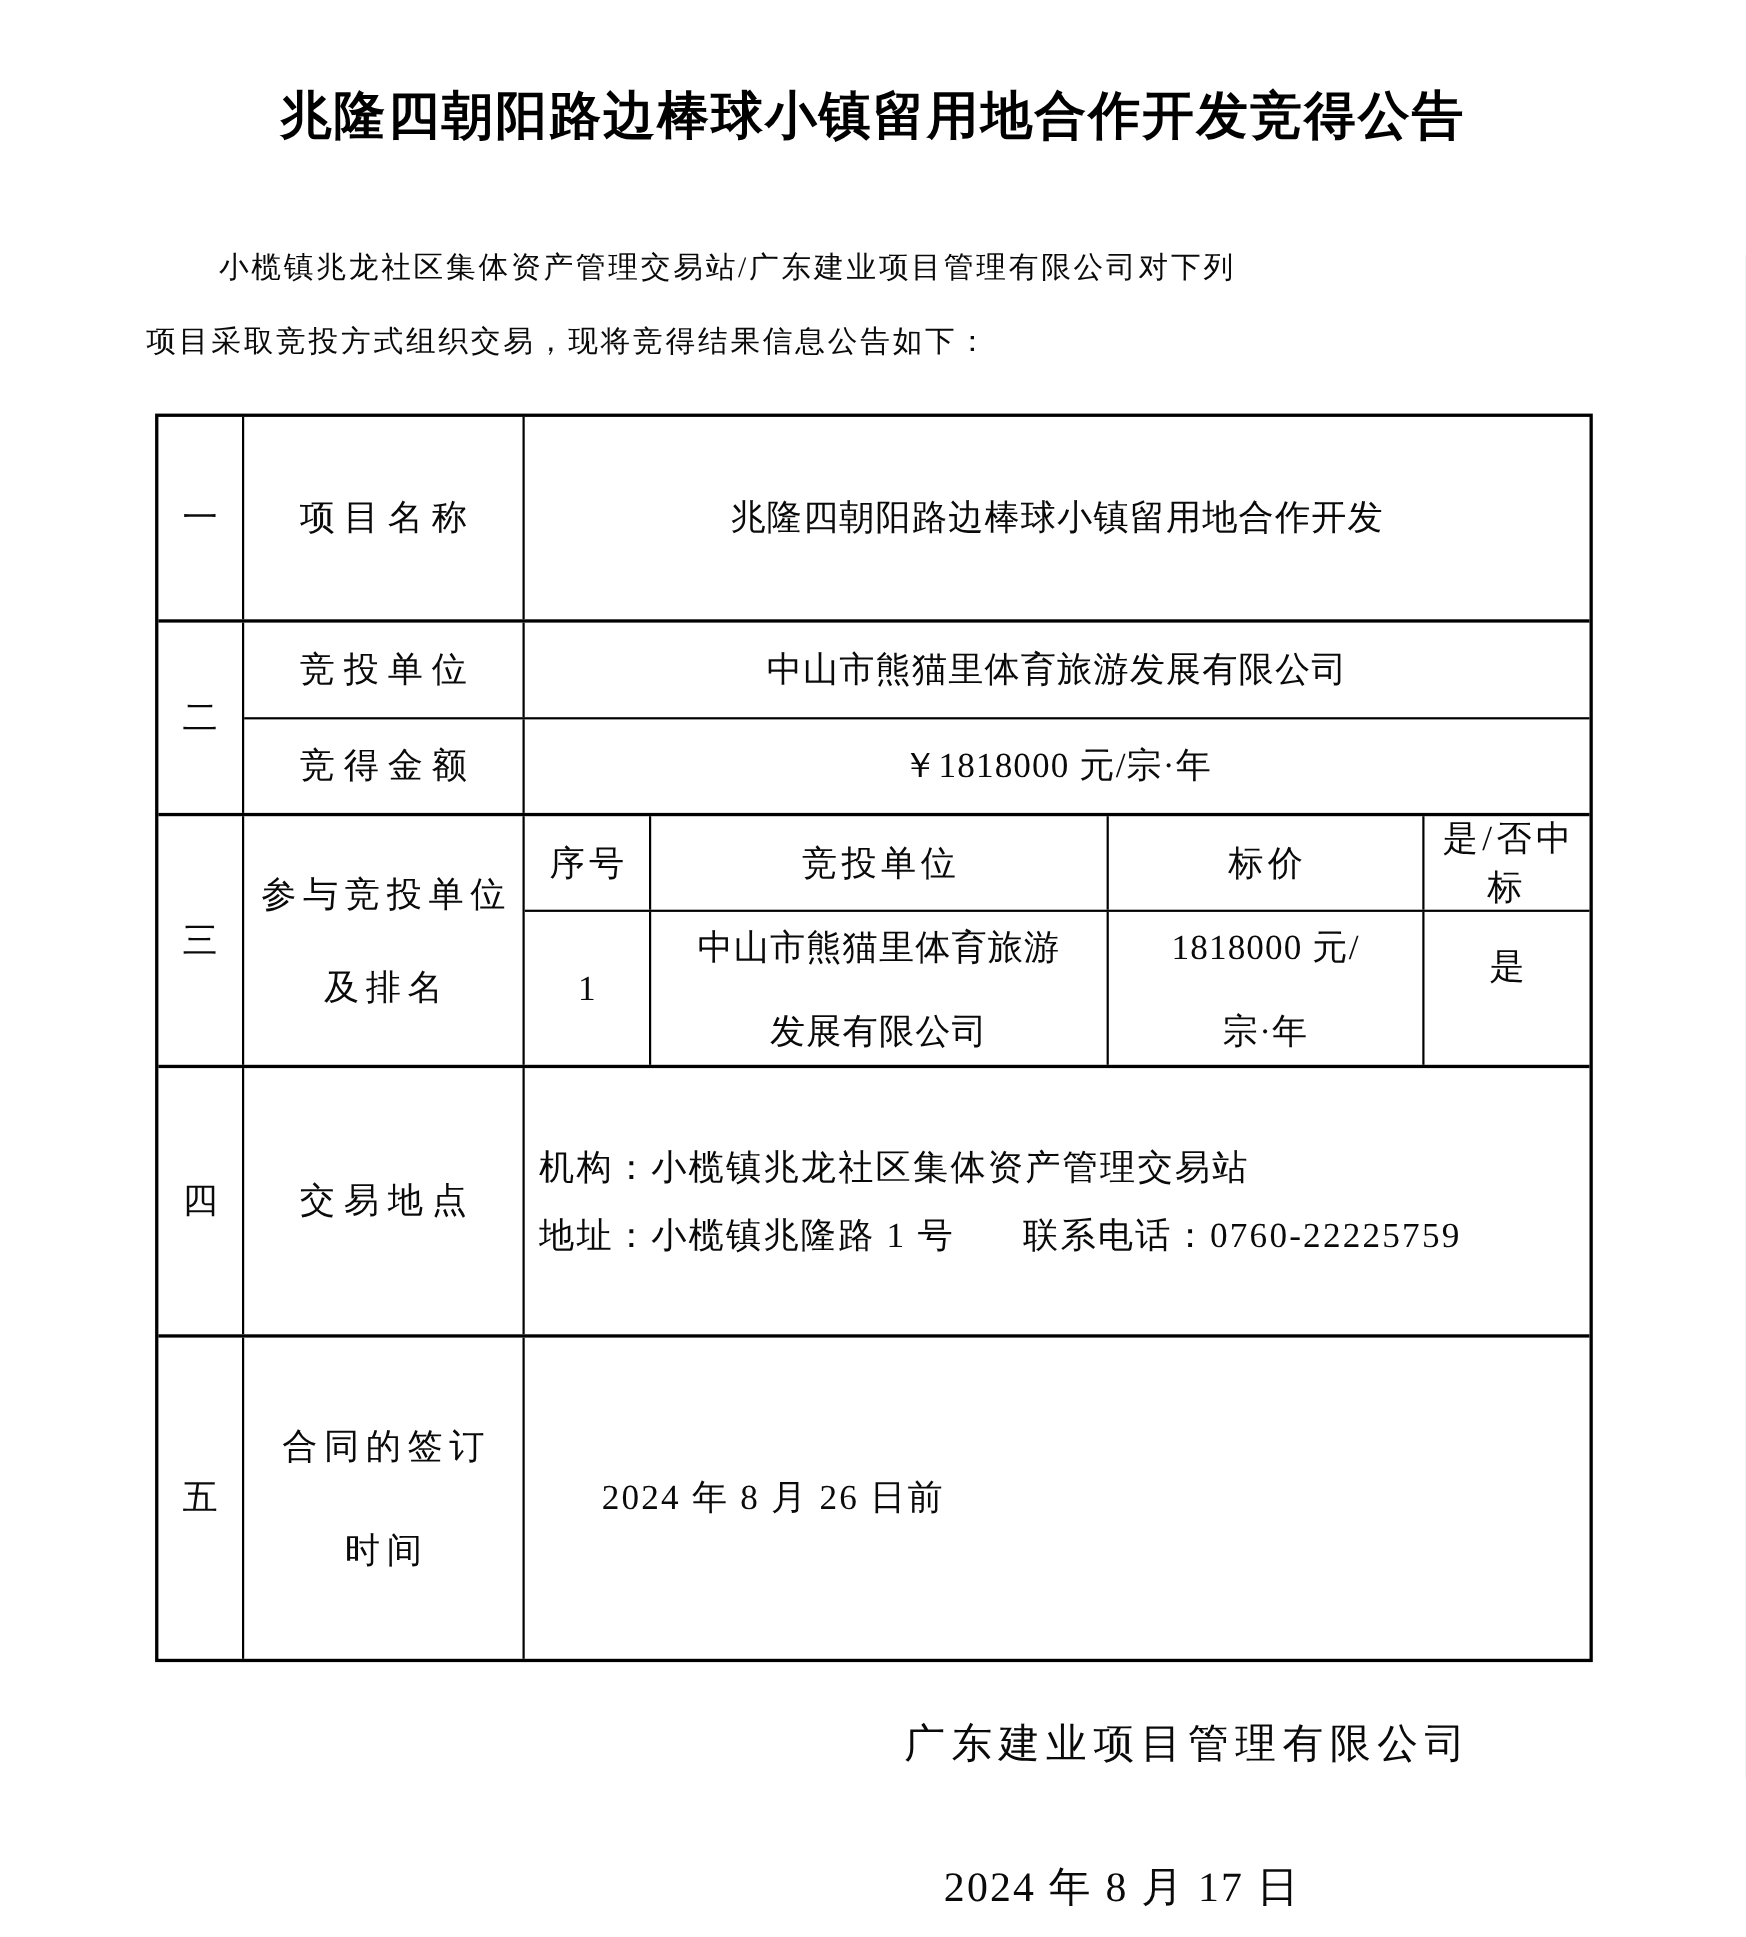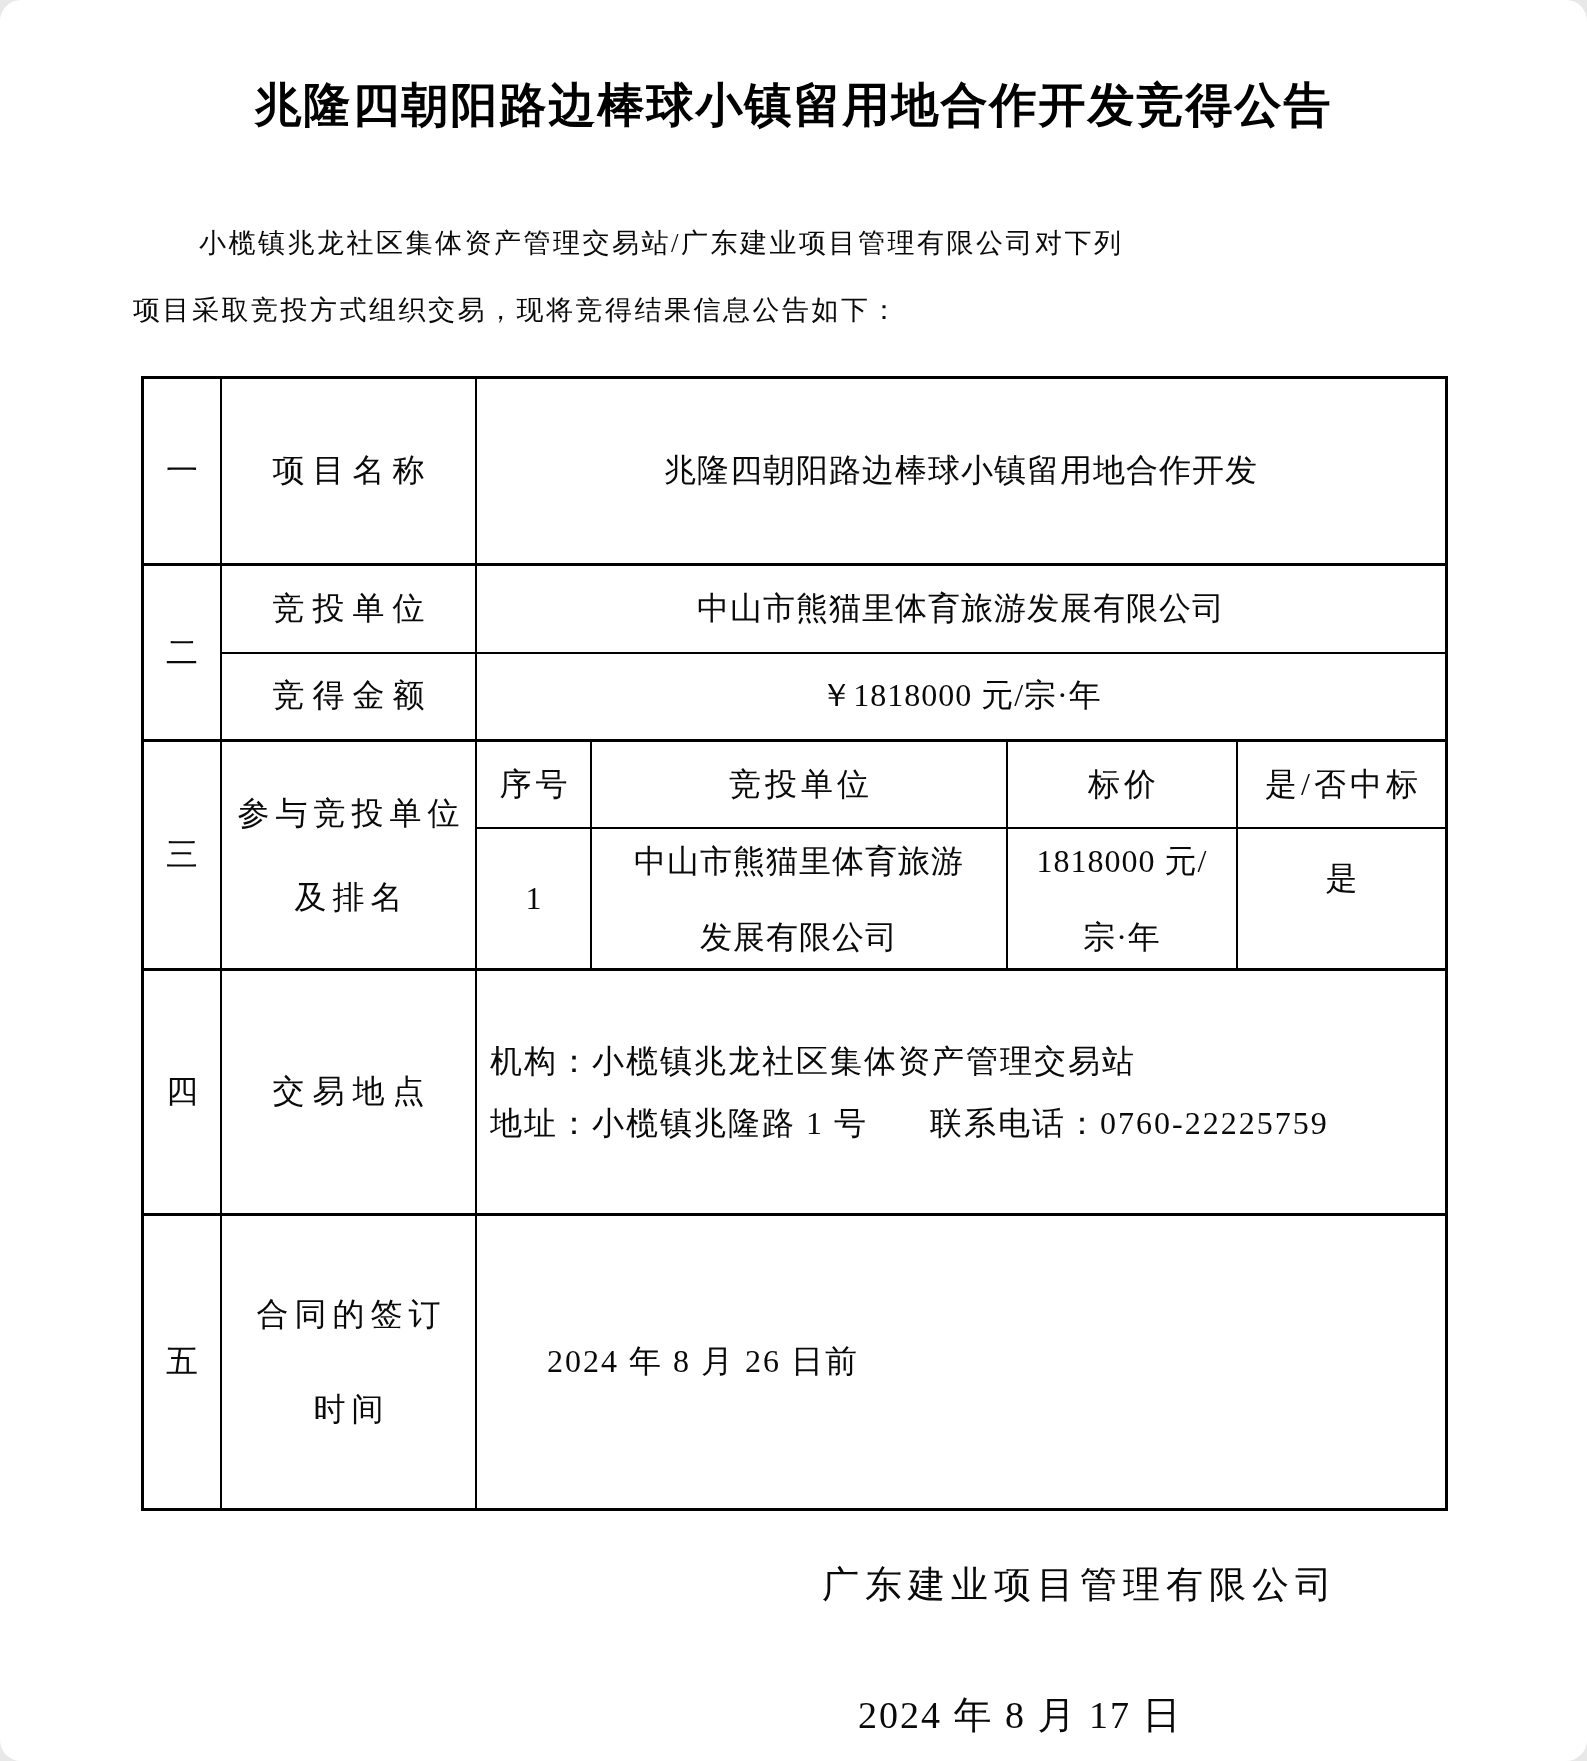--- a/index.html
+++ b/index.html
@@ -4,21 +4,20 @@
 <style>
   html,body { margin:0; padding:0; background:#e8e8e8; }
   .page {
     position:relative;
     width:1587px; height:1761px;
     margin:0 auto;
     background:#ffffff;
     color:#0a0a0a;
     font-family:"Liberation Serif","DejaVu Serif",serif;
     overflow:hidden;
-    border-radius:21px;
   }
   .title {
     position:absolute; left:0; top:74px; width:100%;
     margin:0; text-align:center;
     font-family:"Liberation Sans","DejaVu Sans",sans-serif;
     font-weight:700; font-size:47px; letter-spacing:2px;
     color:#000;
   }
   .intro {
     position:absolute; left:133px; top:210px; width:1240px;
@@ -78,21 +77,21 @@
   .sub-data { flex:1; display:flex; min-height:0; }
   .sub-cell {
     display:flex; align-items:center; justify-content:center;
     border-right:2px solid #000; box-sizing:border-box;
     text-align:center; min-width:0;
   }
   .sub-cell.last { border-right:none; flex:1; }
   .sub-header .sub-cell { letter-spacing:4px; text-indent:4px; }
   .col-no { width:115px; flex:none; }
   .col-bidder { width:416px; flex:none; }
-  .col-price { width:230px; flex:none; }
+  .col-price { width:287px; flex:none; }
   .twoline { flex-direction:column; line-height:76px; letter-spacing:1px; }
   .win-cell { align-items:flex-start; padding-top:28px; }
 
   .place-cell {
     flex-direction:column; align-items:flex-start; justify-content:center;
     padding-left:13px; line-height:62px; letter-spacing:2px;
   }
   .phone-span { margin-left:62px; }
   .sign-cell { justify-content:flex-start; padding-left:70px; letter-spacing:2px; }
 

